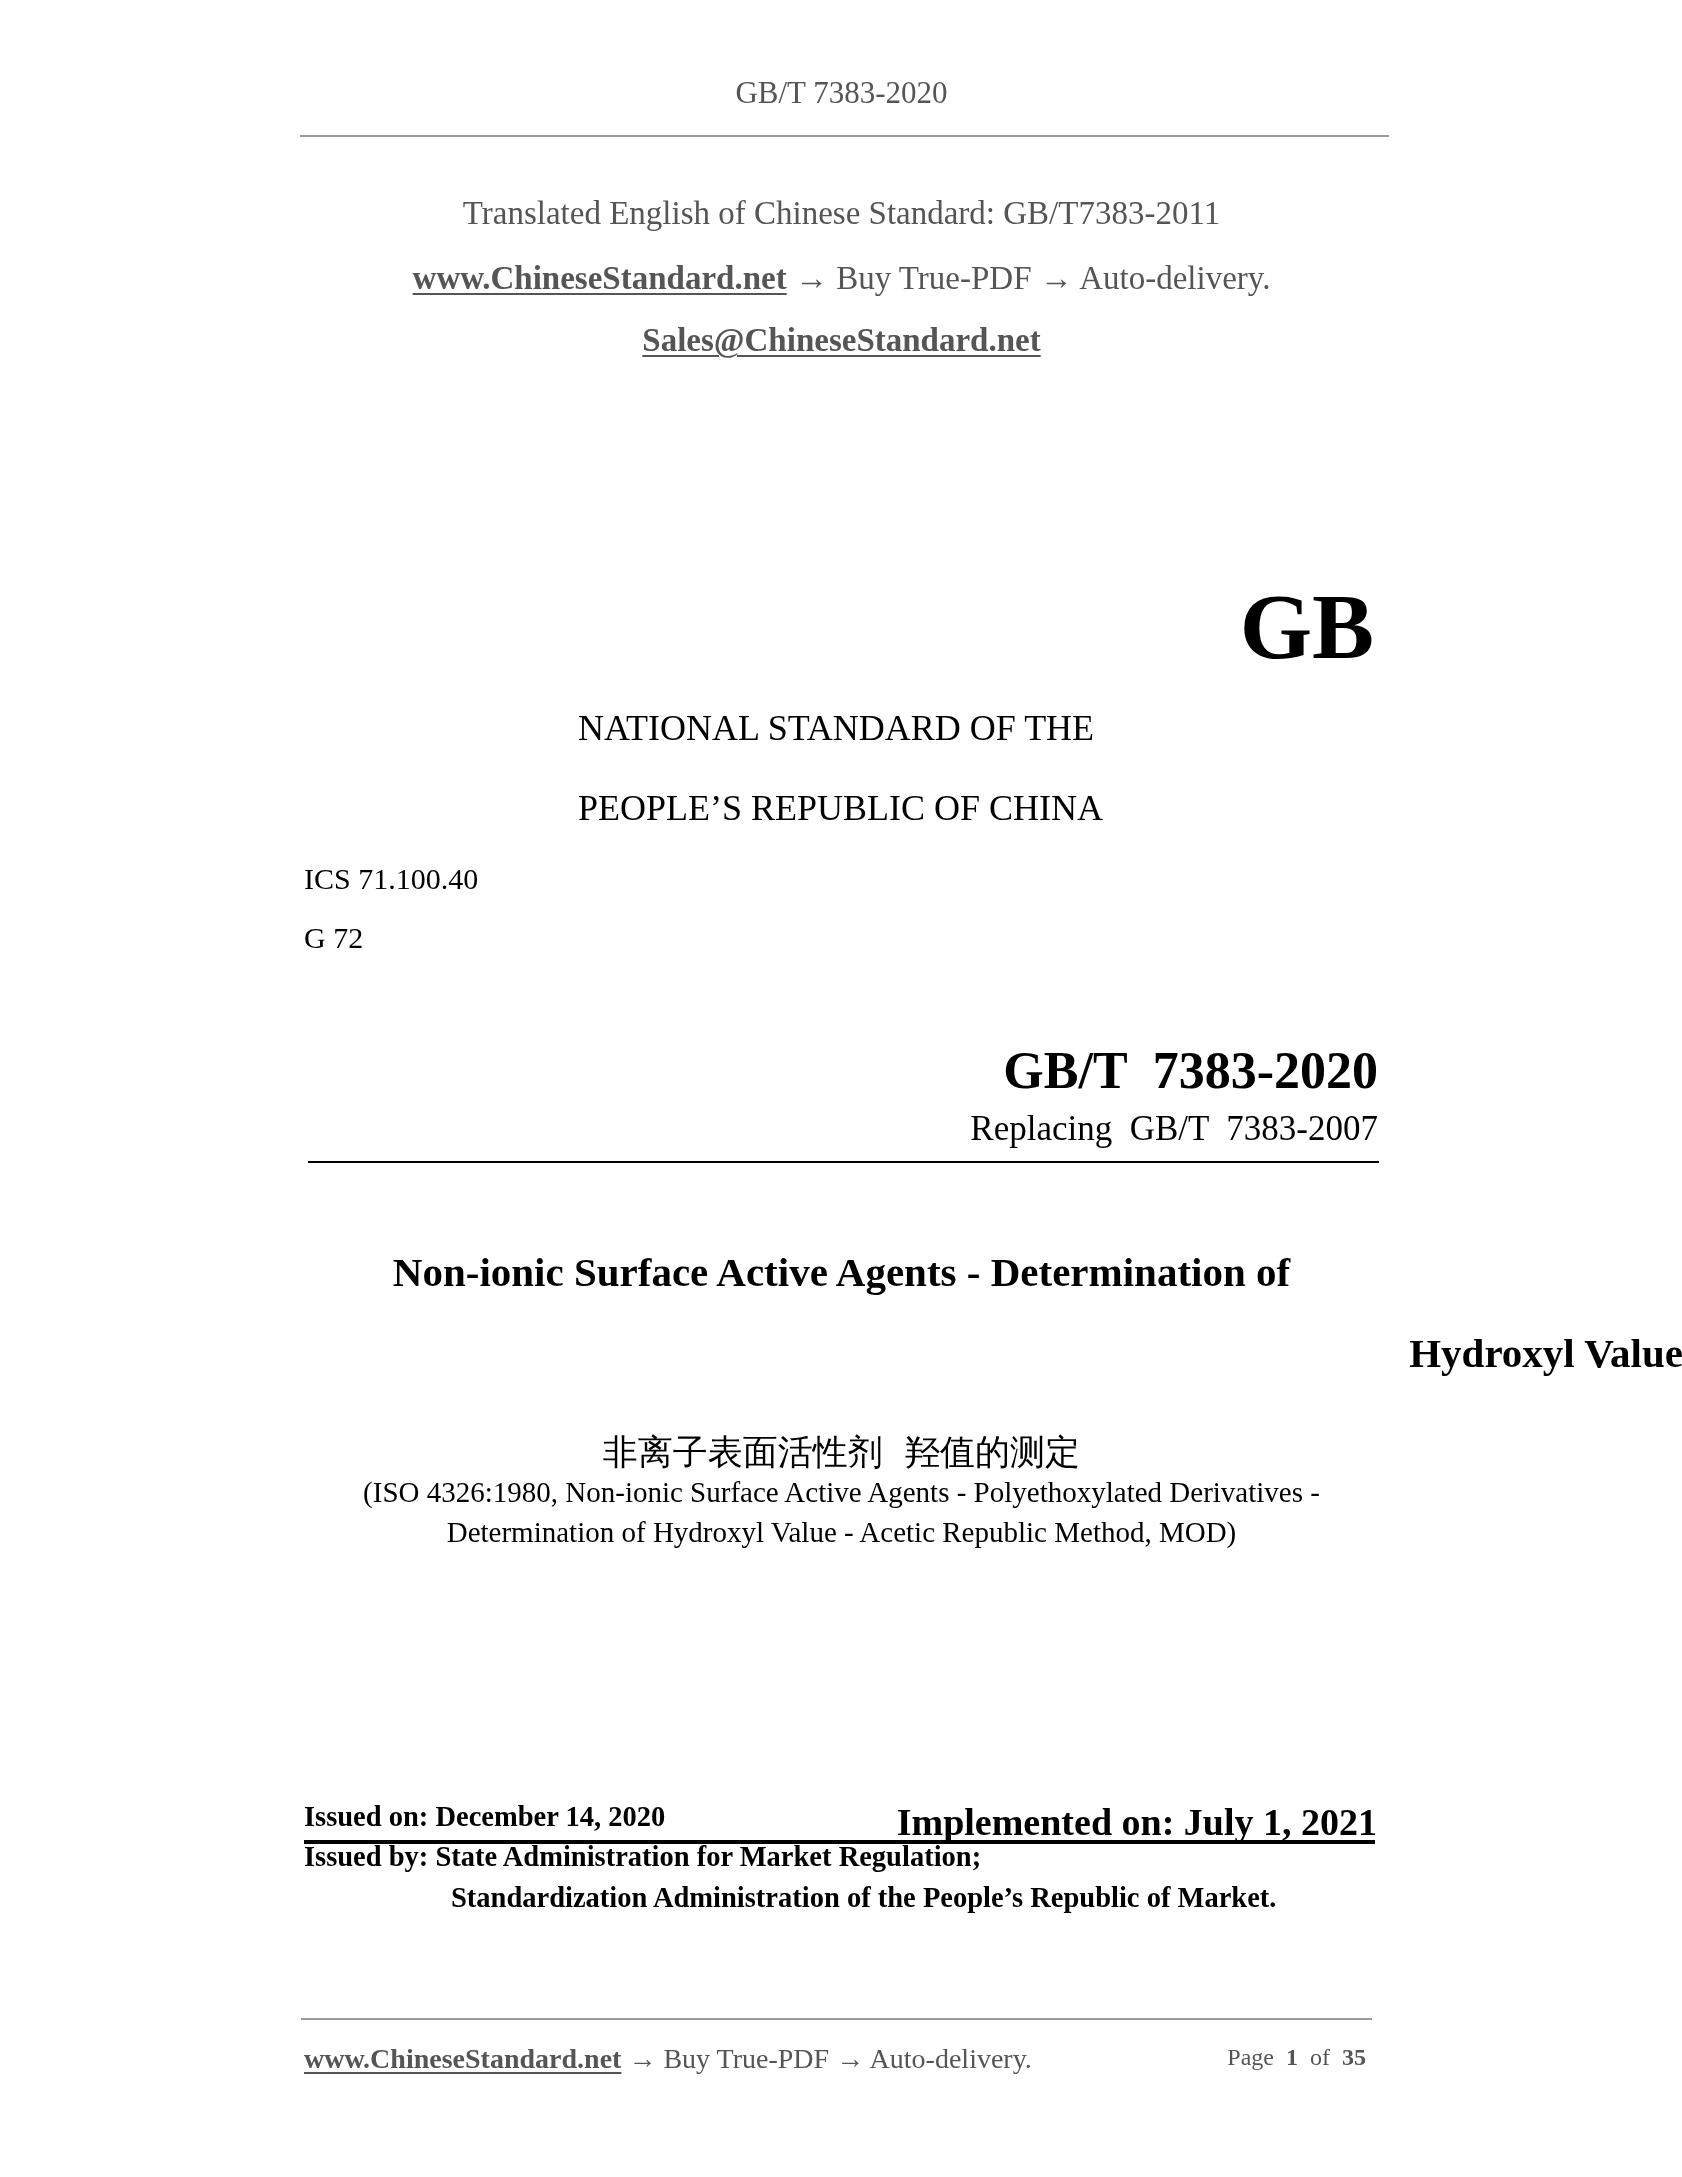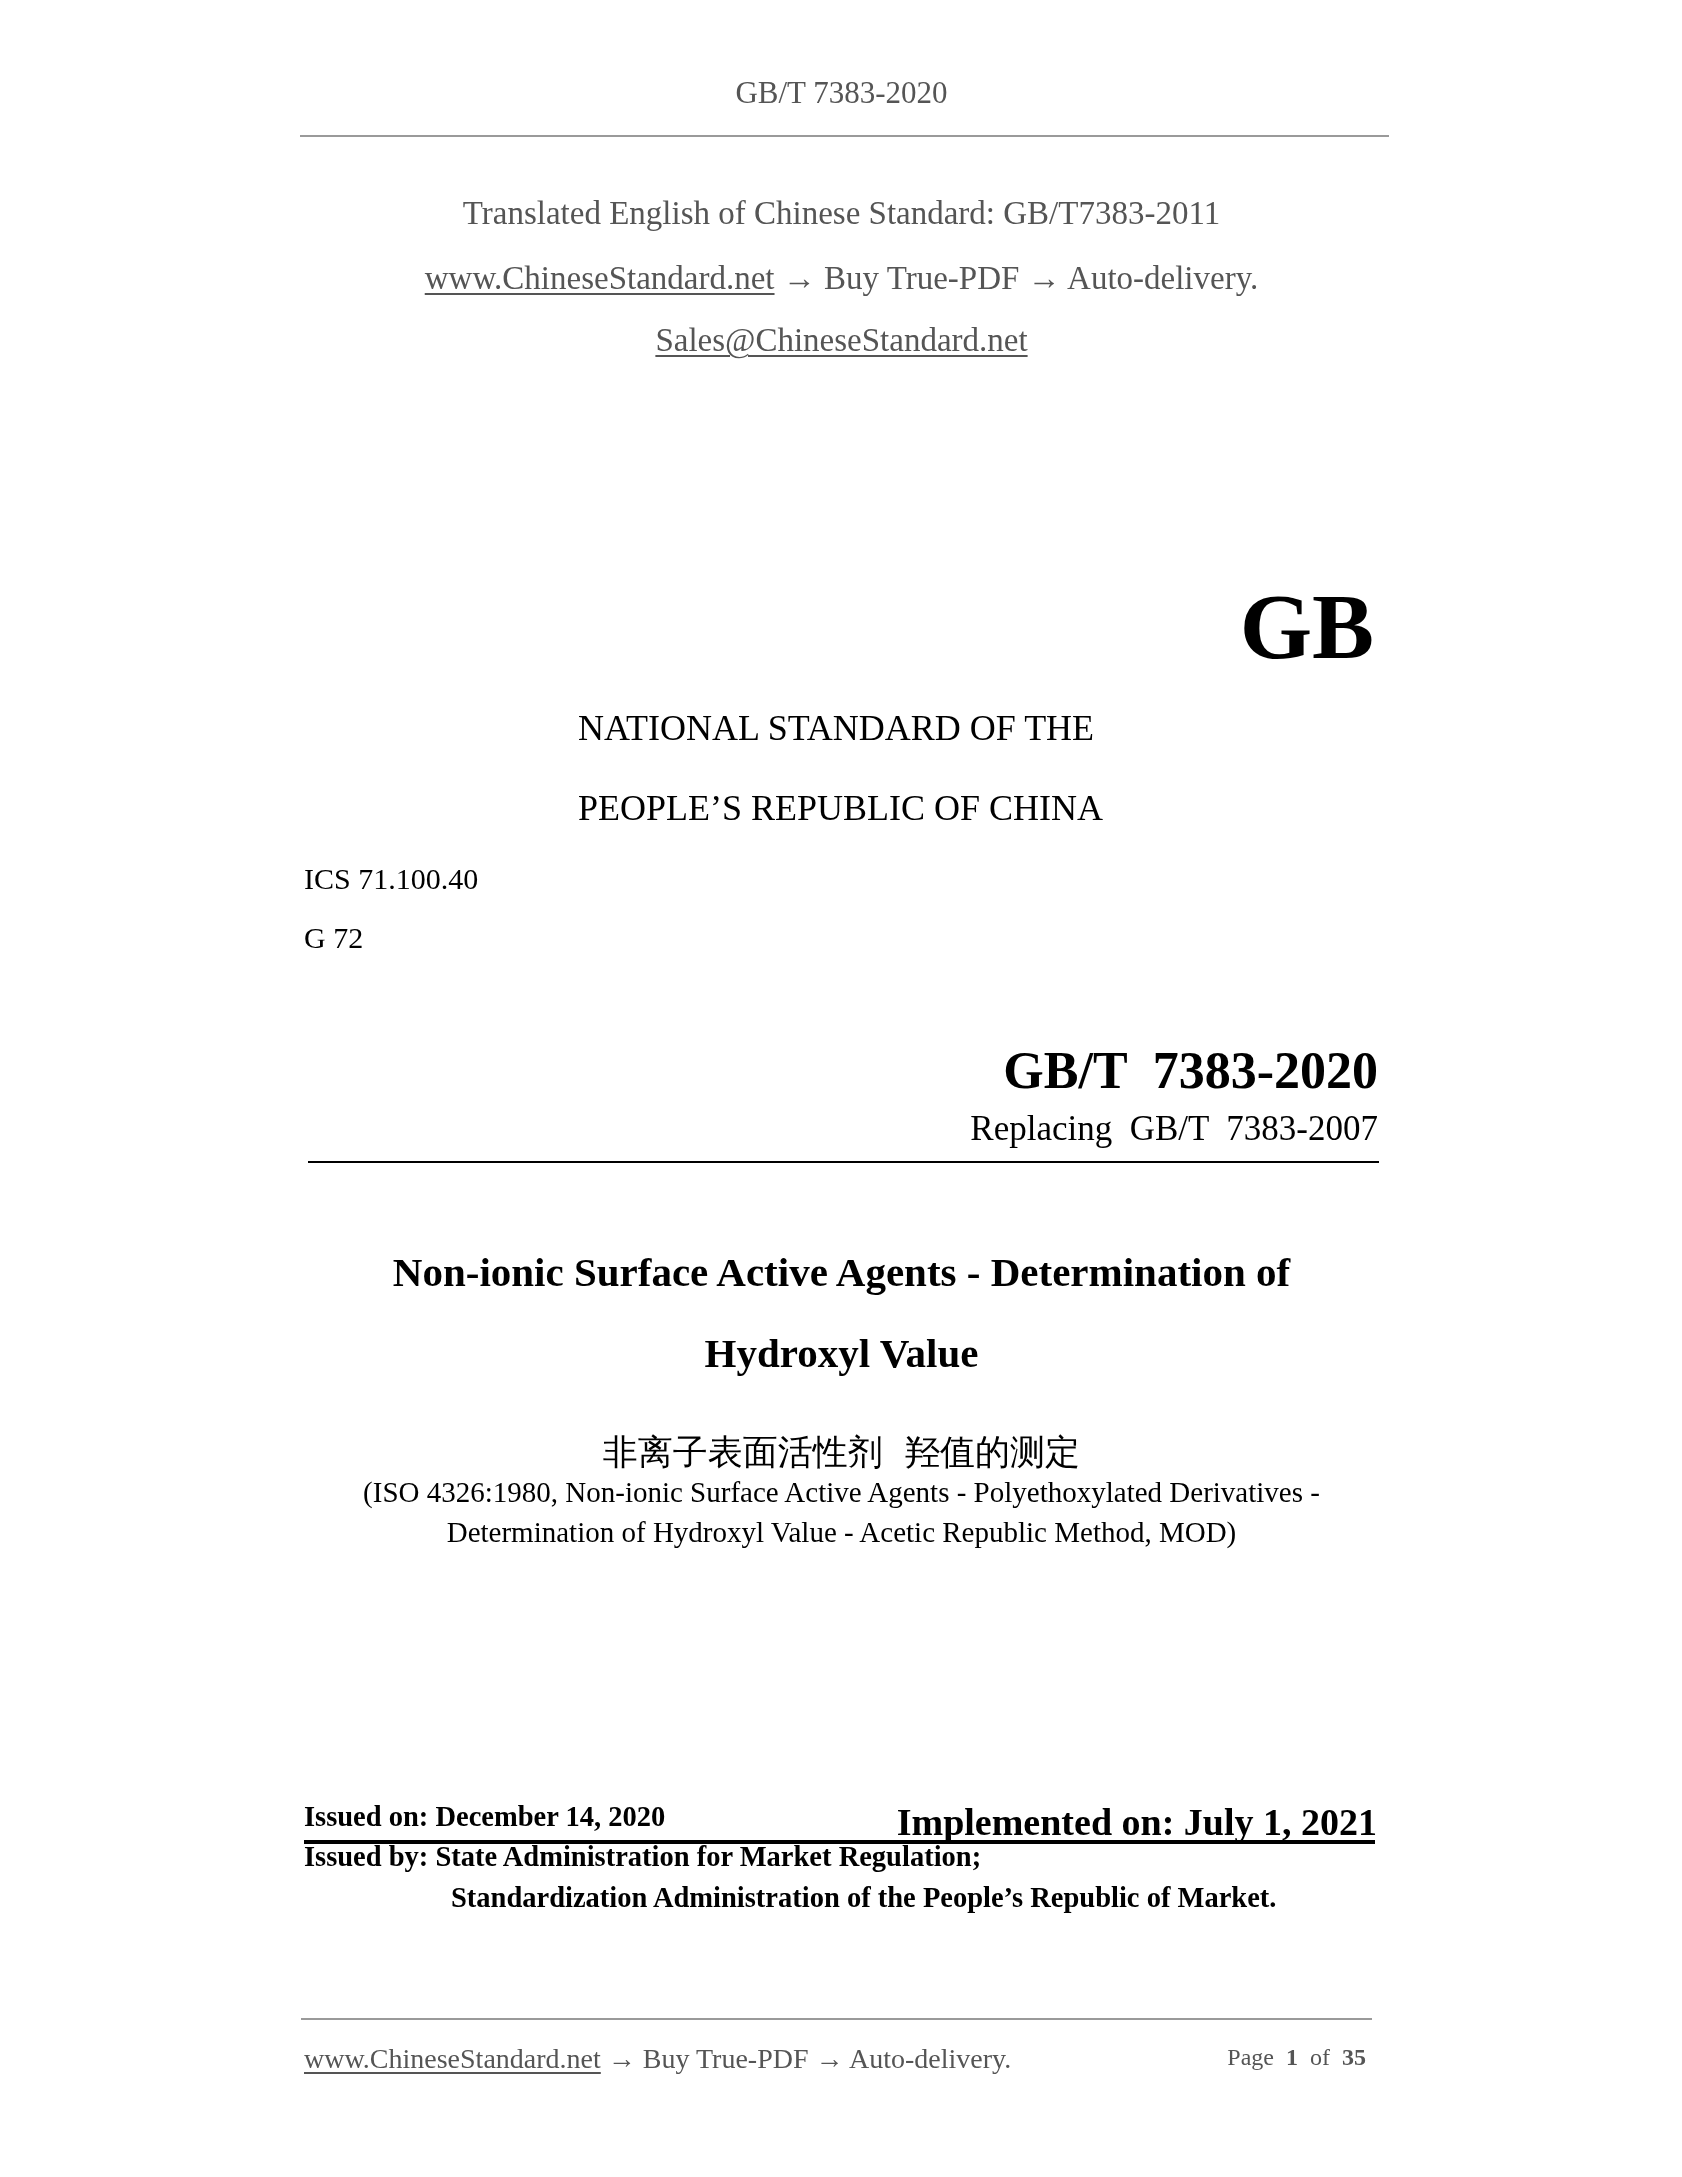--- a/index.html
+++ b/index.html
@@ -3,21 +3,21 @@
 <meta charset="utf-8">
 <style>
   html, body { margin: 0; padding: 0; background: #ffffff; }
   body { width: 1683px; height: 2177px; position: relative; overflow: hidden;
          font-family: "Liberation Serif", "DejaVu Serif", serif; color: #000; }
   .abs { position: absolute; line-height: 1; white-space: nowrap; }
   .center { left: 0; width: 1683px; text-align: center; }
   .gray { color: #555555; }
   .bold { font-weight: bold; }
   .rule { position: absolute; }
-  a.lnk { color: inherit; text-decoration: underline; text-decoration-thickness: 1.7px; text-underline-offset: 3.5px; }
+  a.lnk { color: inherit; text-decoration: underline; text-decoration-thickness: 1.7px; text-underline-offset: 3.5px; font-weight: bold; }
   .right { text-align: right; }
   .cjk { font-family: "DejaVu Sans", sans-serif; }
 </style>
 </head>
 <body>
 
 <div class="abs center gray" style="top:77px; font-size:31px;">GB/T 7383-2020</div>
 <div class="rule" style="left:300px; top:135px; width:1089px; height:1.7px; background:#9a9a9a;"></div>
 
 <div class="abs center gray" style="top:197px; font-size:33px;">Translated English of Chinese Standard: GB/T7383-2011</div>
@@ -40,21 +40,21 @@
 <div class="abs" style="top:790px; left:578px; font-size:36px;">PEOPLE’S REPUBLIC OF CHINA</div>
 
 <div class="abs" style="top:864px; left:304px; font-size:30px;">ICS 71.100.40</div>
 <div class="abs" style="top:923px; left:304px; font-size:30px;">G 72</div>
 
 <div class="abs bold right" style="top:1045px; right:305px; font-size:52px; white-space:pre;">GB/T  7383-2020</div>
 <div class="abs right" style="top:1111px; right:305px; font-size:35px; white-space:pre;">Replacing  GB/T  7383-2007</div>
 <div class="rule" style="left:308px; top:1161px; width:1071px; height:1.7px; background:#000;"></div>
 
 <div class="abs center bold" style="top:1252px; font-size:41px;">Non-ionic Surface Active Agents - Determination of</div>
-<div class="abs center bold" style="top:1333px; font-size:41px;">Hydroxyl Value</div>
+<div class="abs center bold" style="top:1333px; font-size:41px;text-align:right;">Hydroxyl Value</div>
 <div class="abs center cjk" style="top:1415px; font-size:35px; white-space:pre;margin-top:20px;">非离子表面活性剂  羟值的测定</div>
 
 <div class="abs center" style="top:1478px; font-size:29px;">(ISO 4326:1980, Non-ionic Surface Active Agents - Polyethoxylated Derivatives -</div>
 <div class="abs center" style="top:1518px; font-size:29px;">Determination of Hydroxyl Value - Acetic Republic Method, MOD)</div>
 
 <div class="abs bold" style="top:1803px; left:304px; font-size:28.5px;">Issued on: December 14, 2020</div>
 <div class="abs bold right" style="top:1803px; right:306px; font-size:38px;">Implemented on: July 1, 2021</div>
 <div class="rule" style="left:304px; top:1840px; width:1071px; height:3.5px; background:#000;"></div>
 <div class="abs bold" style="top:1843px; left:304px; font-size:28.5px;">Issued by: State Administration for Market Regulation;</div>
 <div class="abs bold" style="top:1884px; left:451px; font-size:28.5px;">Standardization Administration of the People’s Republic of Market.</div>

